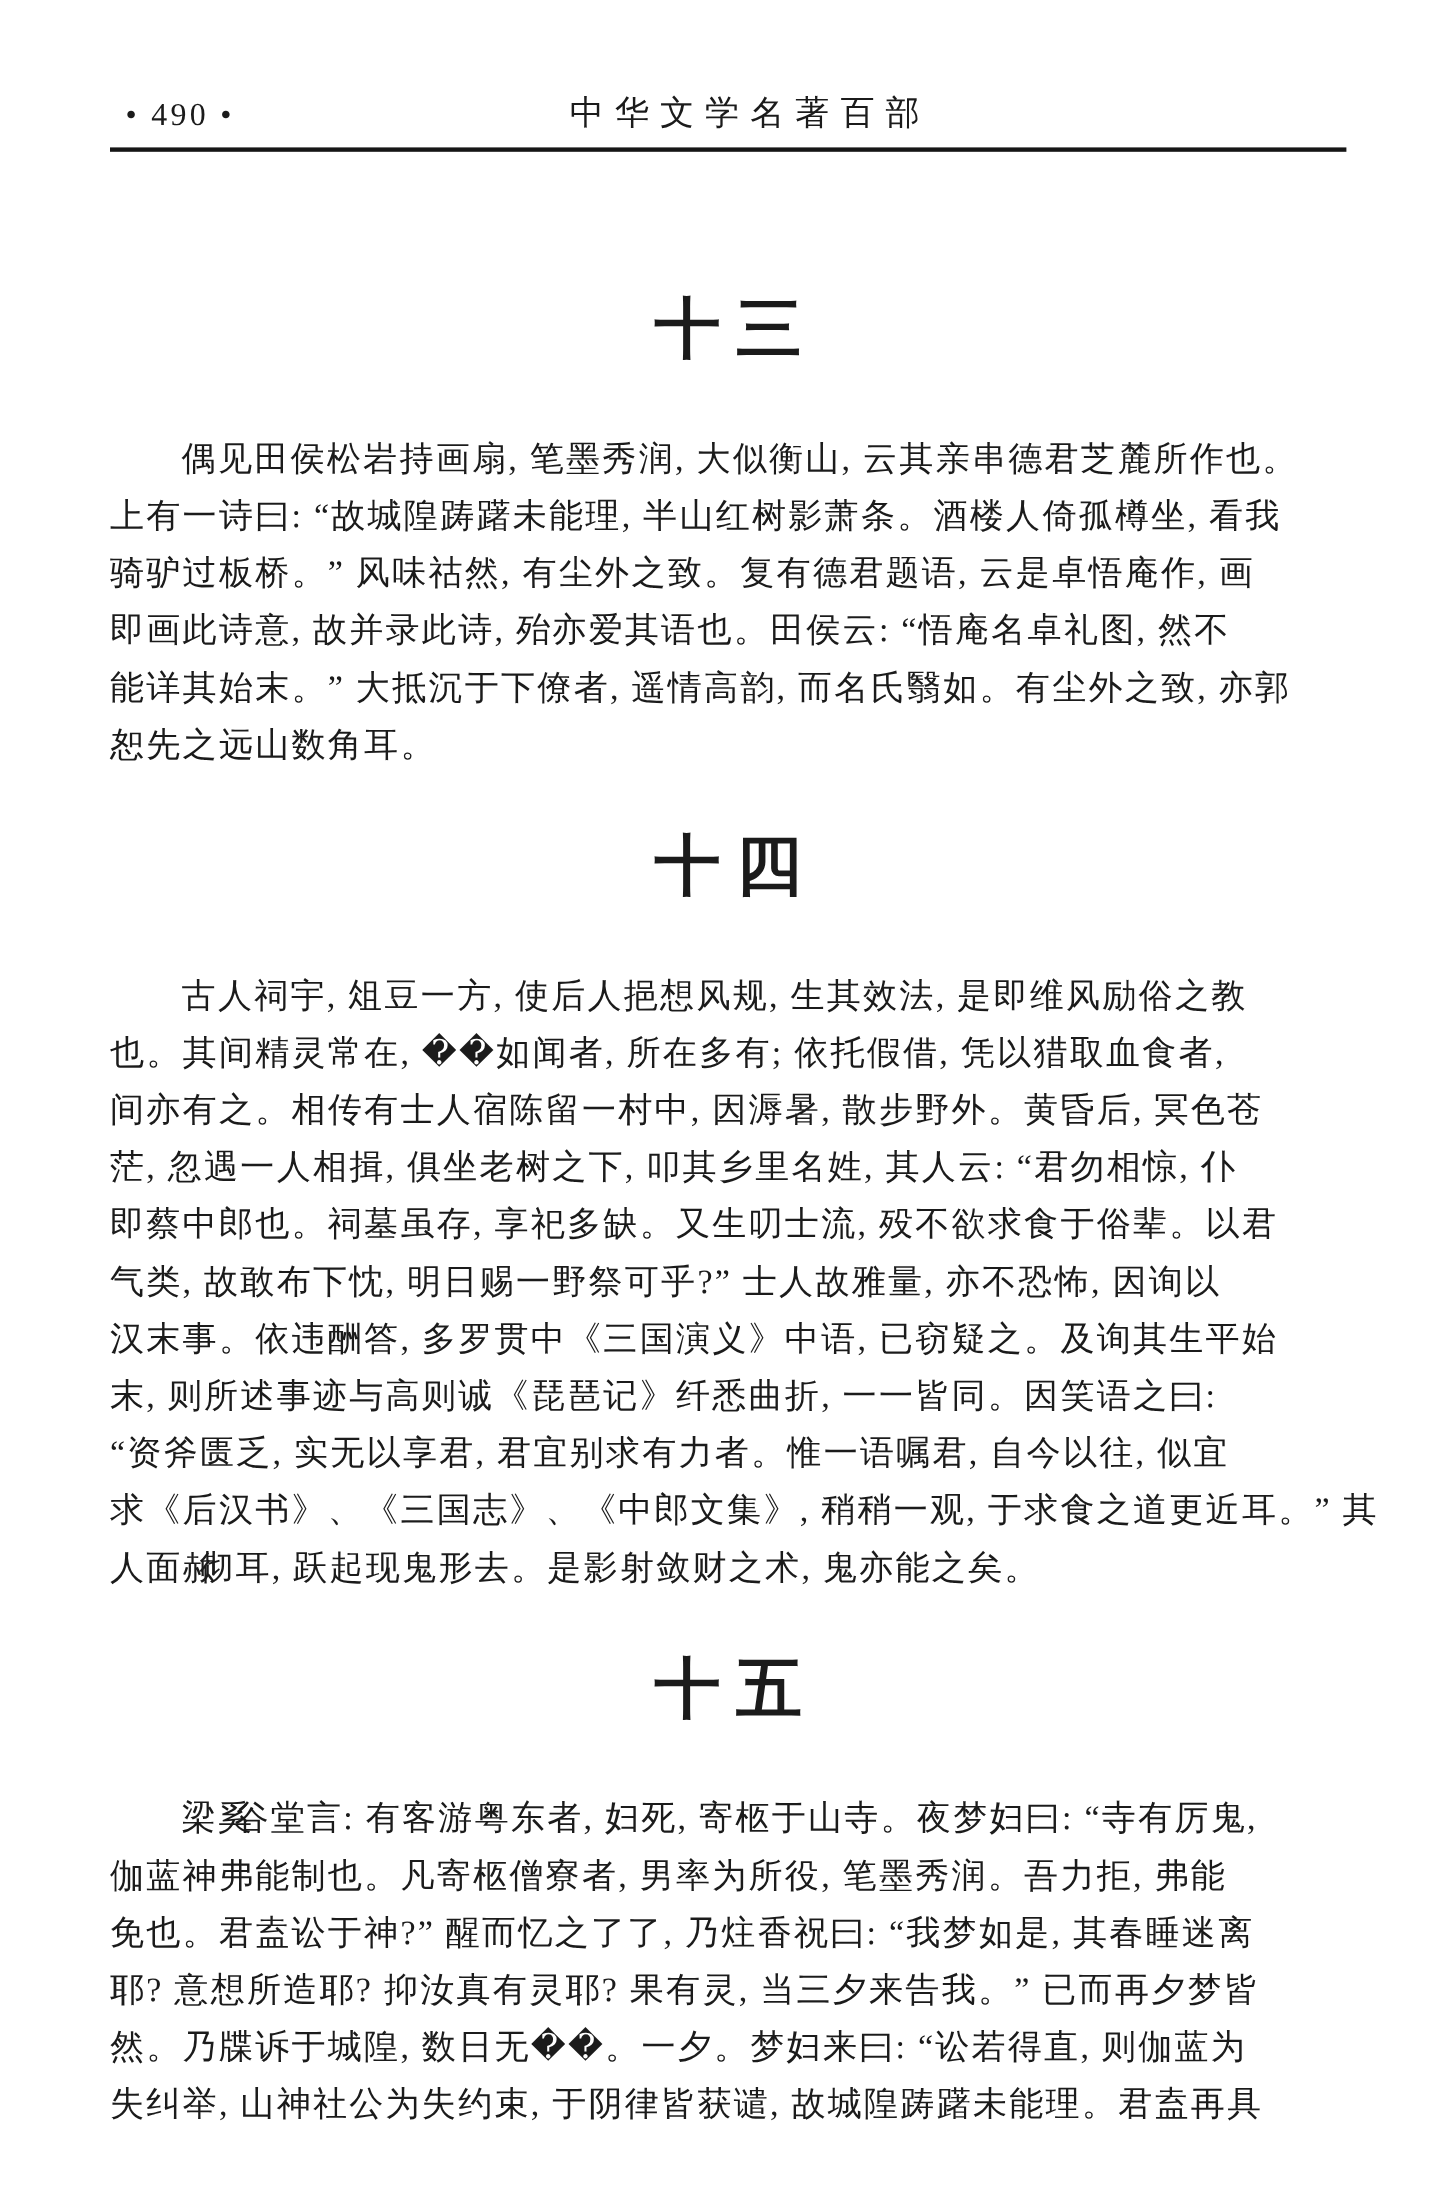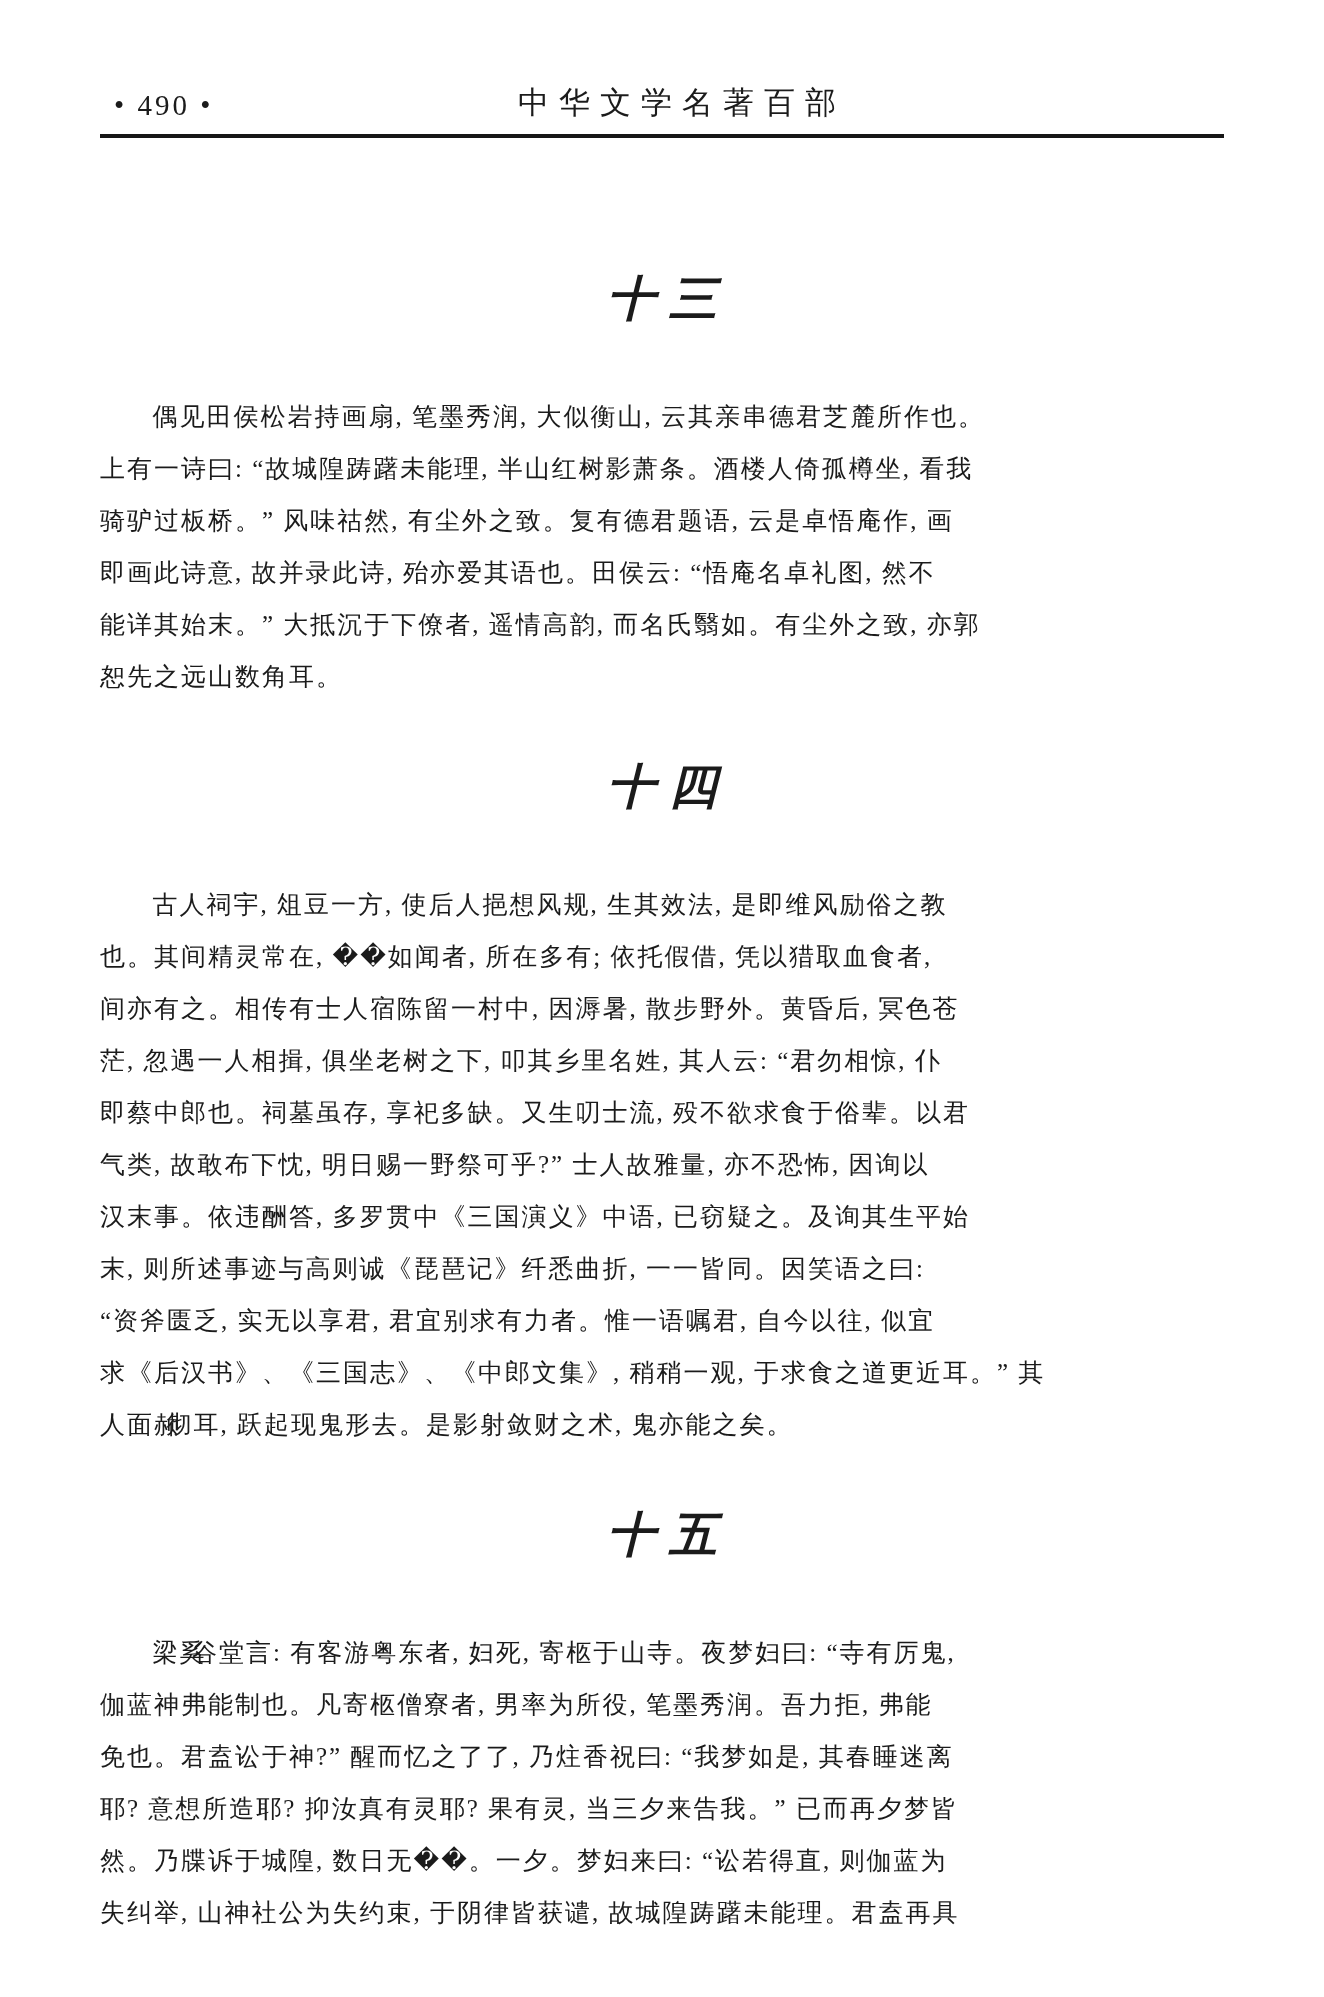--- a/index.html
+++ b/index.html
@@ -42,30 +42,29 @@
     white-space: nowrap;
     margin-left: 20px;
   }
   .rule {
     border-top: 4px solid #161616;
     height: 0;
   }
   .chap {
     margin: 56px 0 64px 0;
     text-align: center;
-    font-size: 48px;
+    font-size: 60px;
     line-height: 56px;
     font-weight: bold;
     letter-spacing: 14px;
     text-indent: 14px; 
-    font-style: italic;
   }
   section:first-child .chap { margin-top: 133px; }
   .para {
-    font-size: 25px;
+    font-size: 31px;
     line-height: 52px;
     letter-spacing: 2px;
   }
   .line { white-space: nowrap; }
   .indent { text-indent: 2.1em; }
   .ov { margin-right: -0.58em; }
 </style>
 </head>
 <body>
 

